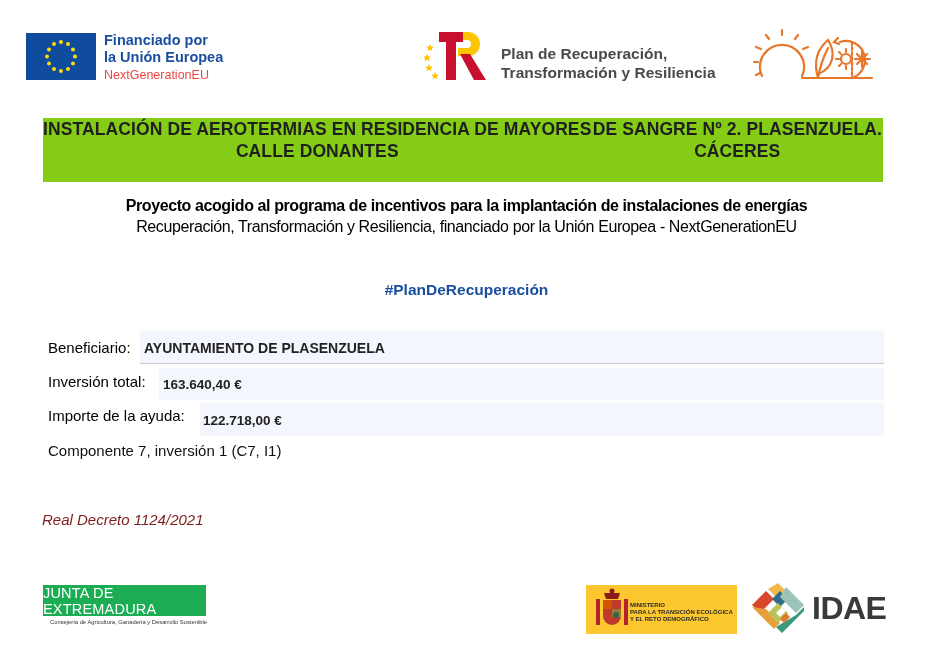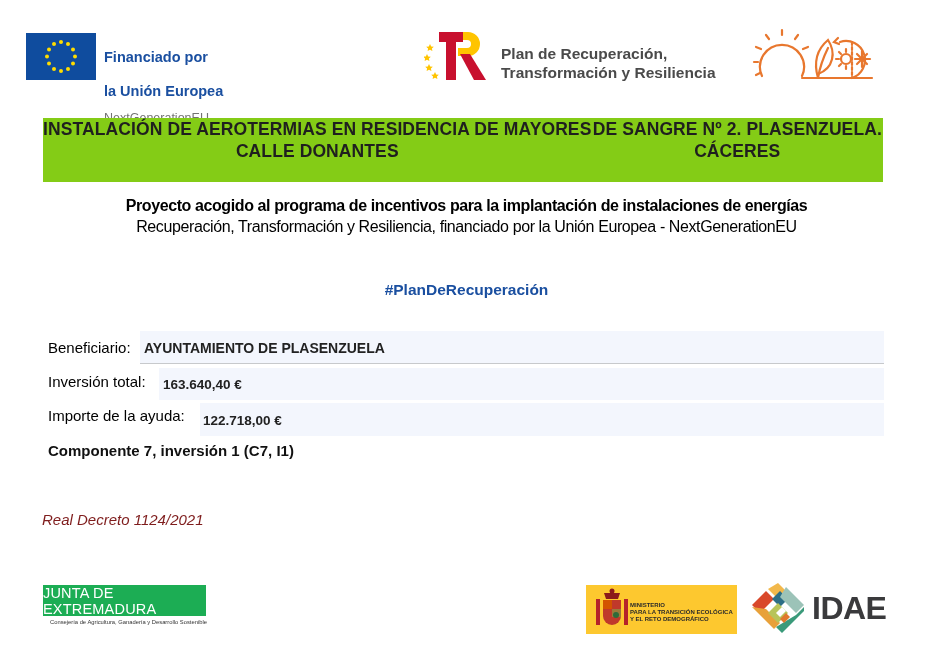--- a/index.html
+++ b/index.html
@@ -5,22 +5,22 @@
     html, body { margin: 0; padding: 0; }
     body {
       width: 933px; height: 660px; background: #ffffff; position: relative; overflow: hidden;
       font-family: "Liberation Sans", "DejaVu Sans", sans-serif; color: #111;
     }
     .abs { position: absolute; }
 
     
     .eu-flag { left: 26px; top: 33px; width: 70px; height: 47px; background: #0f4c9e; }
     .eu-text { left: 104px; top: 32px; line-height: 17px; }
-    .eu-text .l1, .eu-text .l2 { color: #1a4fa0; font-weight: bold; font-size: 14.5px; display: block; margin-top: 17px; }
-    .eu-text .l3 { color: #737373; font-size: 12.5px; display: block; margin-top: 10px; }
+    .eu-text .l1, .eu-text .l2 { color: #1a4fa0; font-weight: bold; font-size: 14.5px; display: block; }
+    .eu-text .l3 { color: #ef4444; font-size: 12.5px; display: block; margin-top: 1px; }
 
     
     .prtr-mark { left: 424px; top: 30px; width: 62px; height: 52px; }
     .prtr-text { left: 501px; top: 44px; line-height: 19px; color: #4a4a4a; font-weight: bold; font-size: 15.5px; }
     .prtr-text span { display: block; }
     .energy-icon { left: 752px; top: 28px; width: 130px; height: 56px; }
 
     
     .title-box {
       left: 43px; top: 118px; width: 840px; height: 64px; background: #84cc16;
@@ -149,21 +149,21 @@
 <div class="abs row-label" style="left:48px; top:373px;">Inversión total:</div>
 <div class="abs row-box" style="left:159px; top:368px; width:725px; height:32px;">
   <span class="row-value" style="position:absolute; left:4px; top:9px;">163.640,40 €</span>
 </div>
 
 <div class="abs row-label" style="left:48px; top:407px;">Importe de la ayuda:</div>
 <div class="abs row-box" style="left:200px; top:403px; width:684px; height:33px;">
   <span class="row-value" style="position:absolute; left:3px; top:10px;">122.718,00 €</span>
 </div>
 
-<div class="abs" style="left:48px; top:442px; font-weight:bold; font-size:15px;text-align:right;">Componente 7, inversión 1 (C7, I1)</div>
+<div class="abs" style="left:48px; top:442px; font-weight:normal; font-size:15px;text-align:right;">Componente 7, inversión 1 (C7, I1)</div>
 
 <div class="abs decree">Real Decreto 1124/2021</div>
 
 <div class="abs junta-box">
   <span>JUNTA DE EXTREMADURA</span>
 </div>
 <div class="abs junta-sub">Consejería de Agricultura, Ganadería y Desarrollo Sostenible</div>
 
 <div class="abs ministry-box">
   <svg width="40" height="49" viewBox="0 0 40 49" style="position:absolute; left:6px; top:0;">

